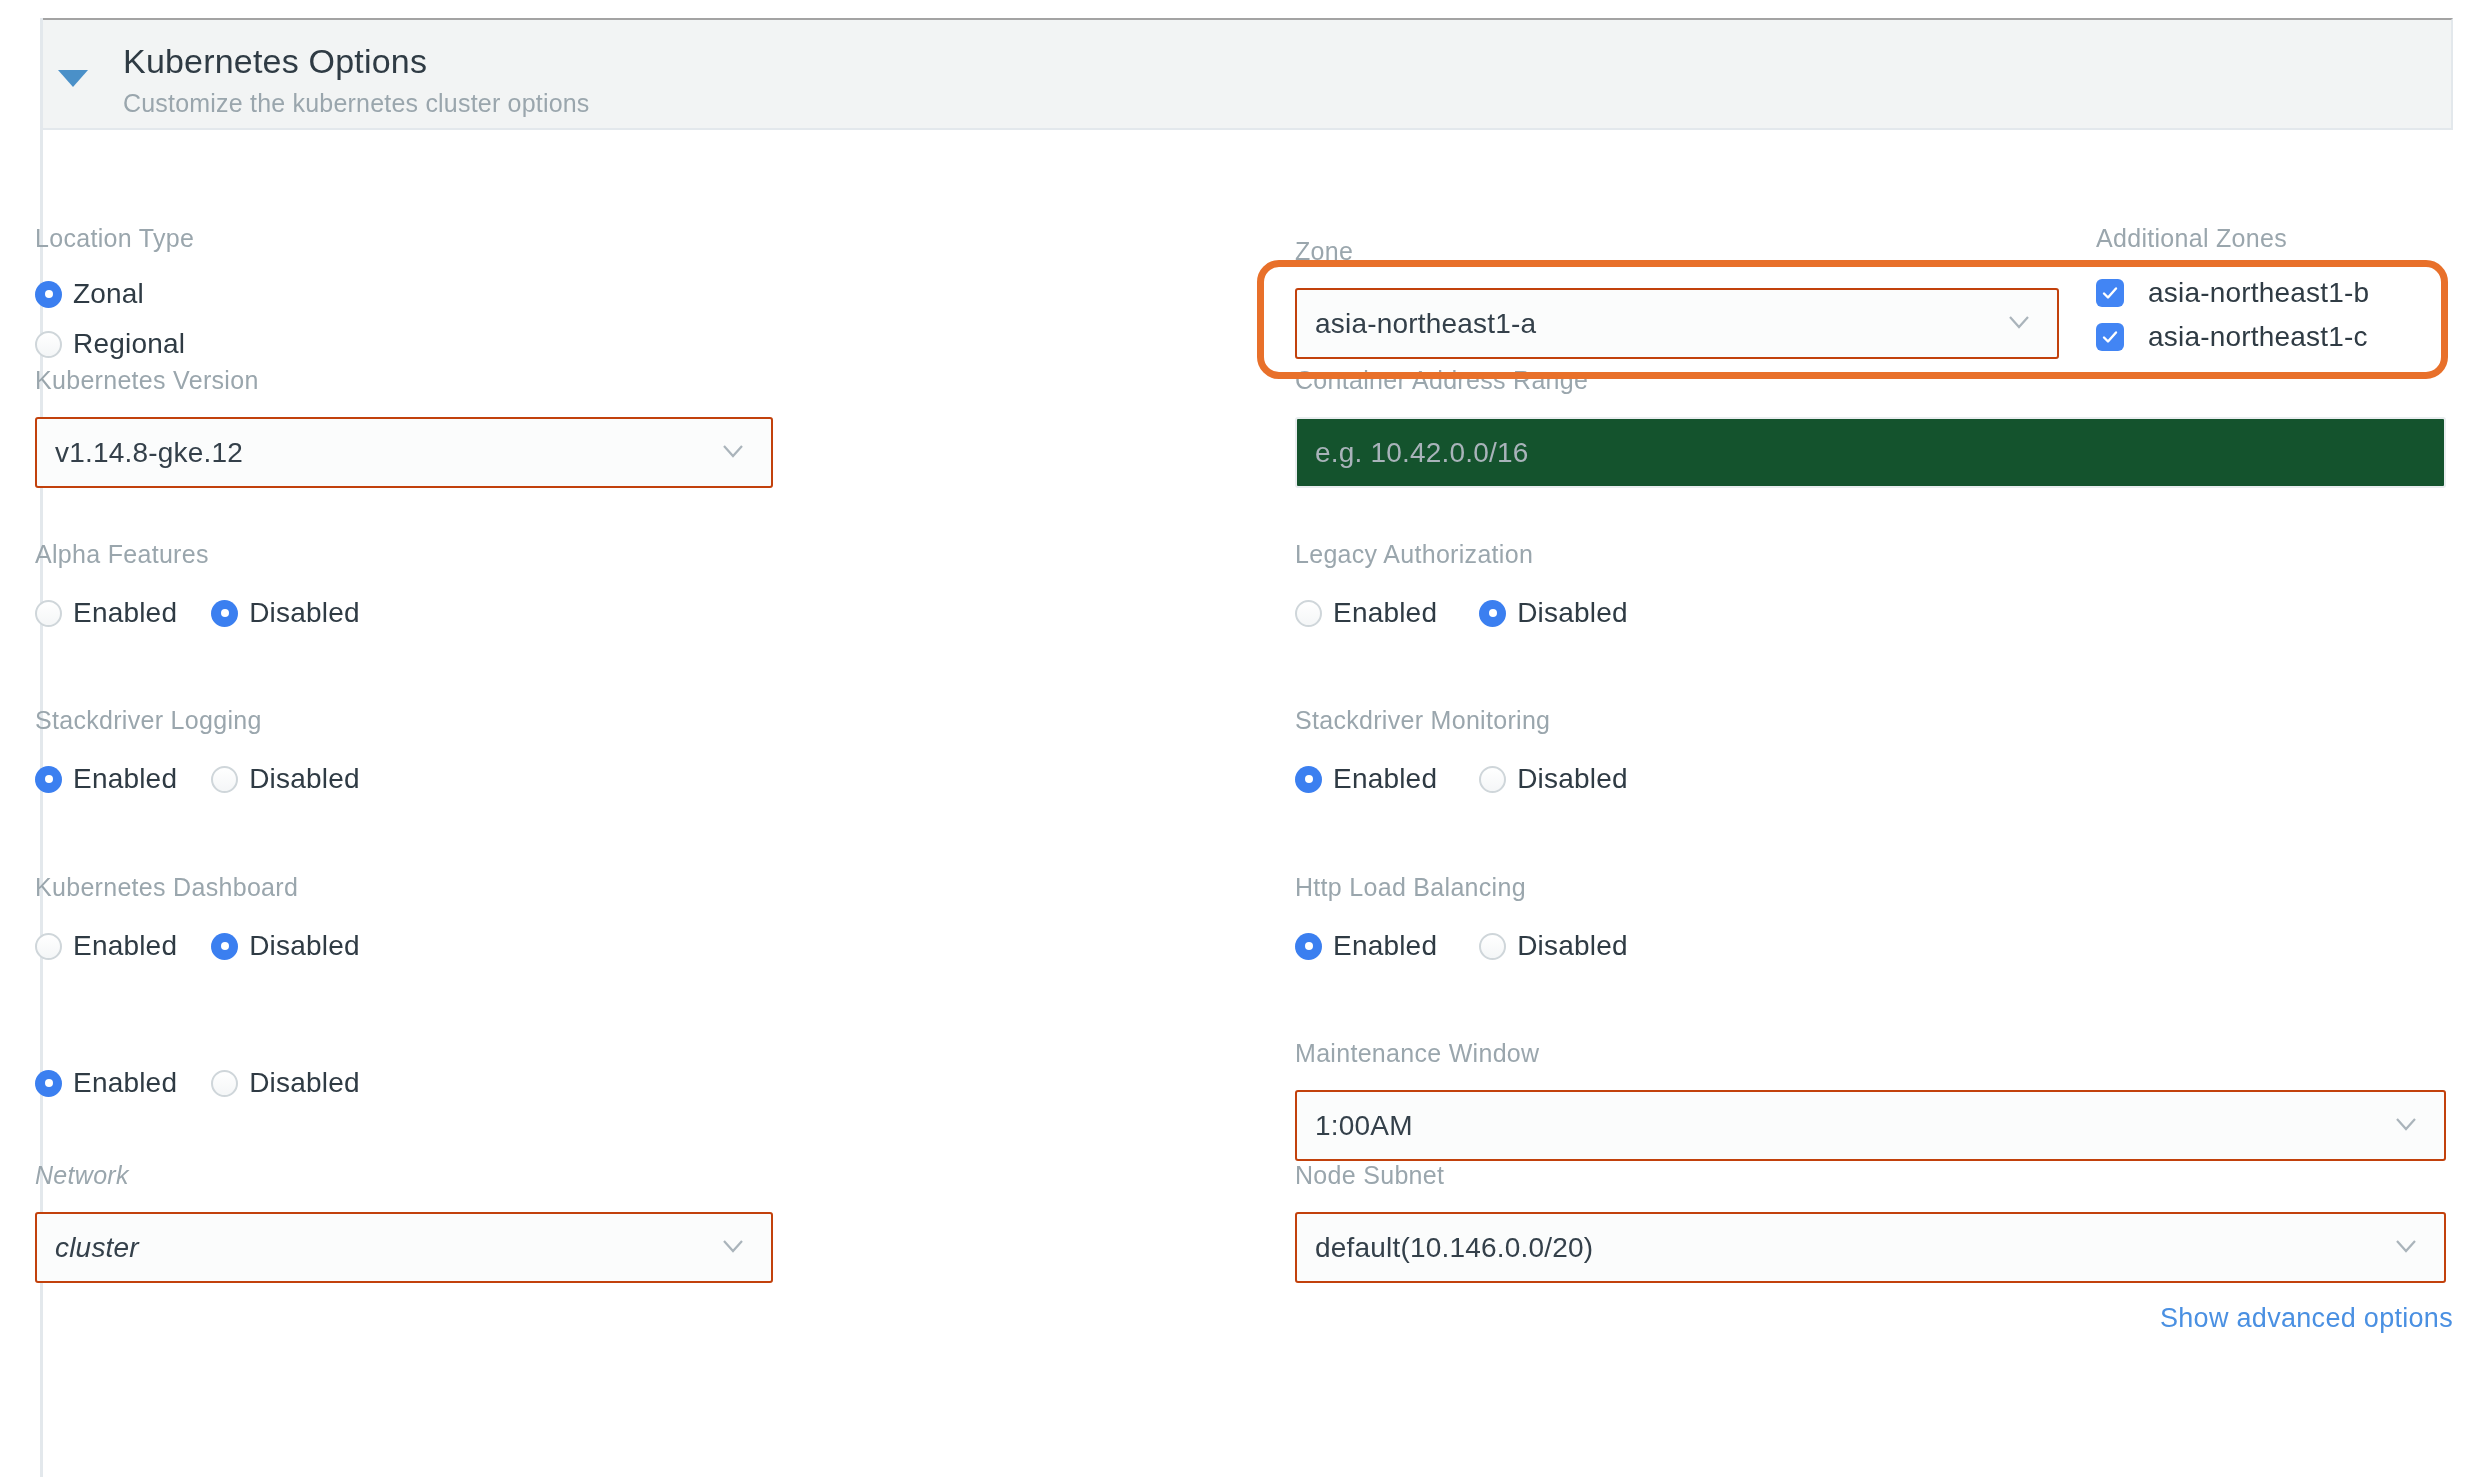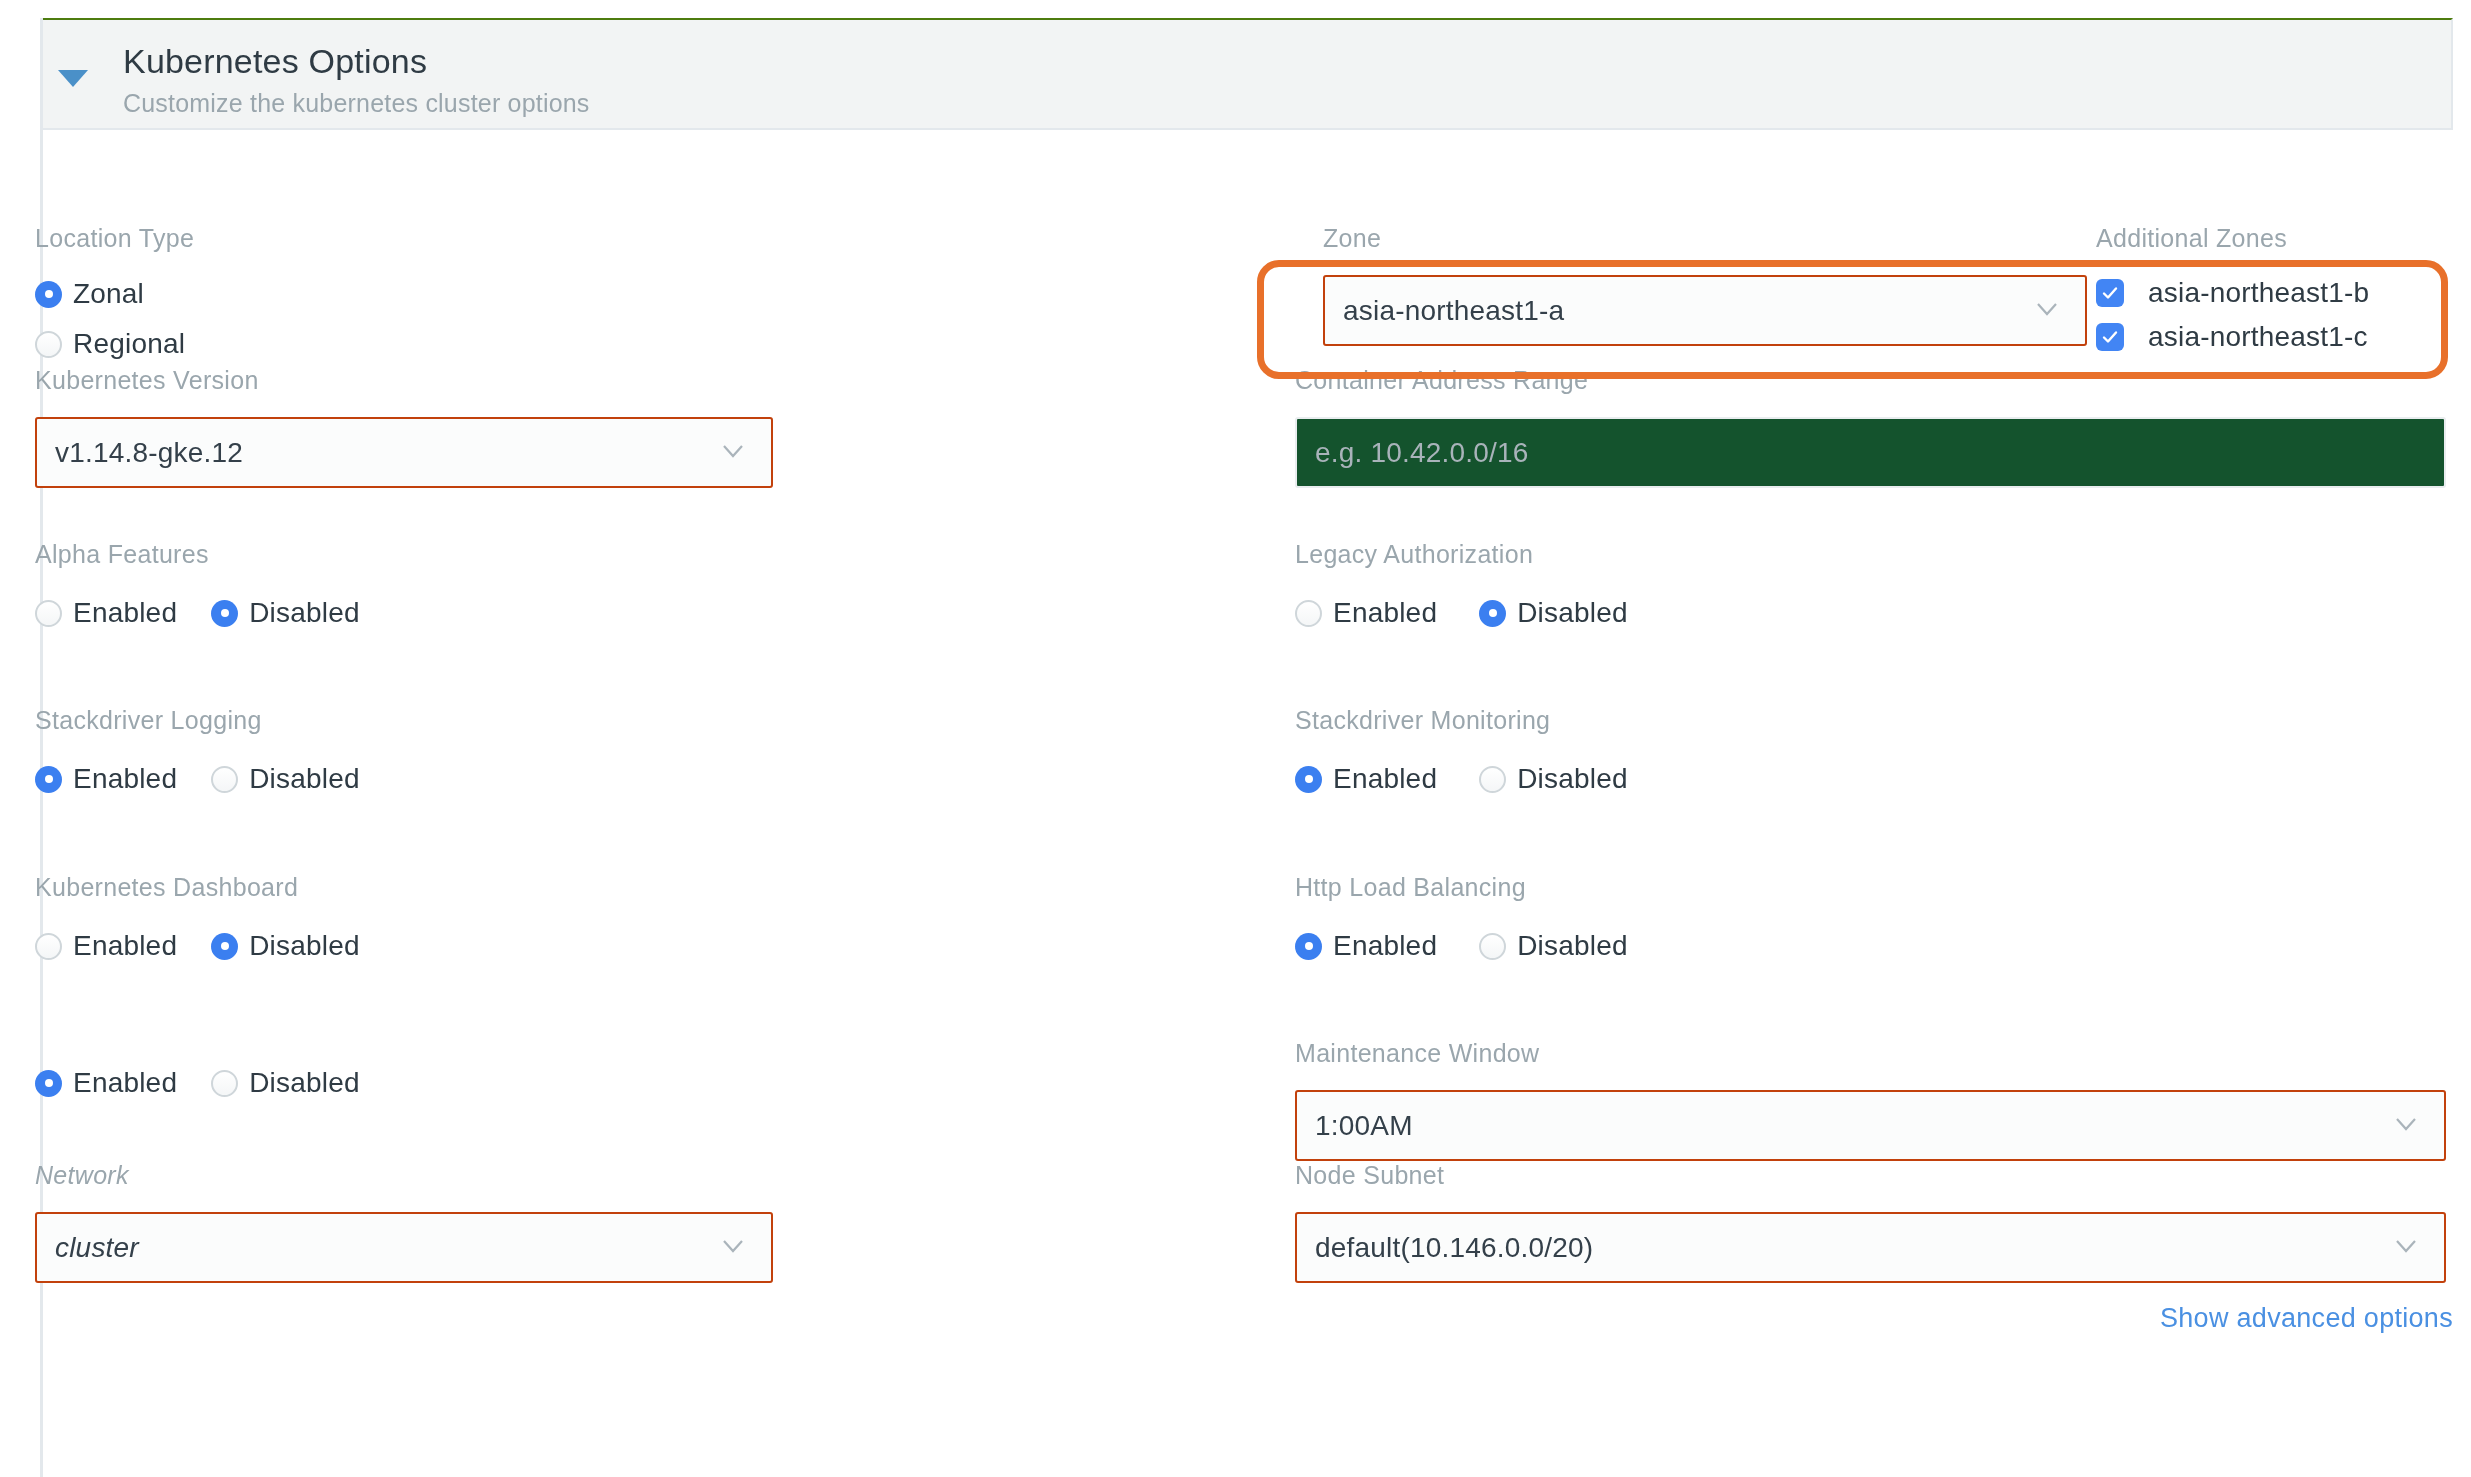--- a/index.html
+++ b/index.html
@@ -20,21 +20,21 @@
     height: 1459px;
     border-left: 3px solid #e3e8ec;
     background: #ffffff;
   }
 
   
   .panel-header {
     position: relative;
     height: 112px;
     background: #f2f4f4;
-    border-top: 2px solid #4d7c0f;
+    border-top: 2px solid #a3a3a3;
     border-right: 2px solid #e3e8ec;
     border-bottom: 2px solid #e3e8ec;
   }
   .collapse-caret {
     position: absolute;
     left: 15px;
     top: 50px;
     width: 0; height: 0;
     border-left: 15px solid transparent;
     border-right: 15px solid transparent;
@@ -206,21 +206,21 @@
           <span class="radio on"></span>
           <span class="radio-label">Zonal</span>
         </div>
         <div class="radio-opt">
           <span class="radio off"></span>
           <span class="radio-label">Regional</span>
         </div>
       </div>
     </div>
 
-    <div class="field" style="left:1252px; top:94px; width:764px;margin-left:28px;">
+    <div class="field" style="left:1252px; top:107px; width:764px;">
       <div class="field-label">Zone</div>
       <div class="select" style="margin-top:22px; width:764px;">
         <span class="select-value">asia-northeast1-a</span>
         <span class="chev">
           <svg width="28" height="28" viewBox="0 0 28 28">
               <path d="M5 9 L14 19 L23 9" fill="none" stroke="#aab4bb" stroke-width="2.2"></path>
             </svg>
         </span>
       </div>
     </div>

